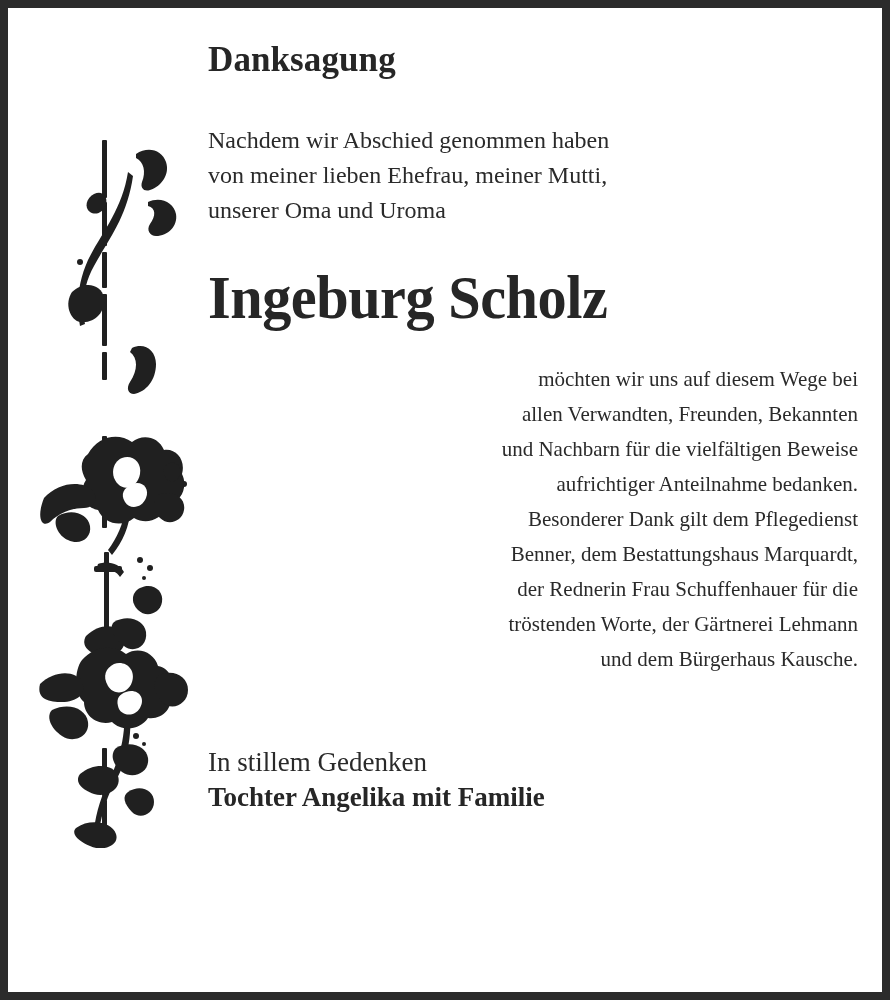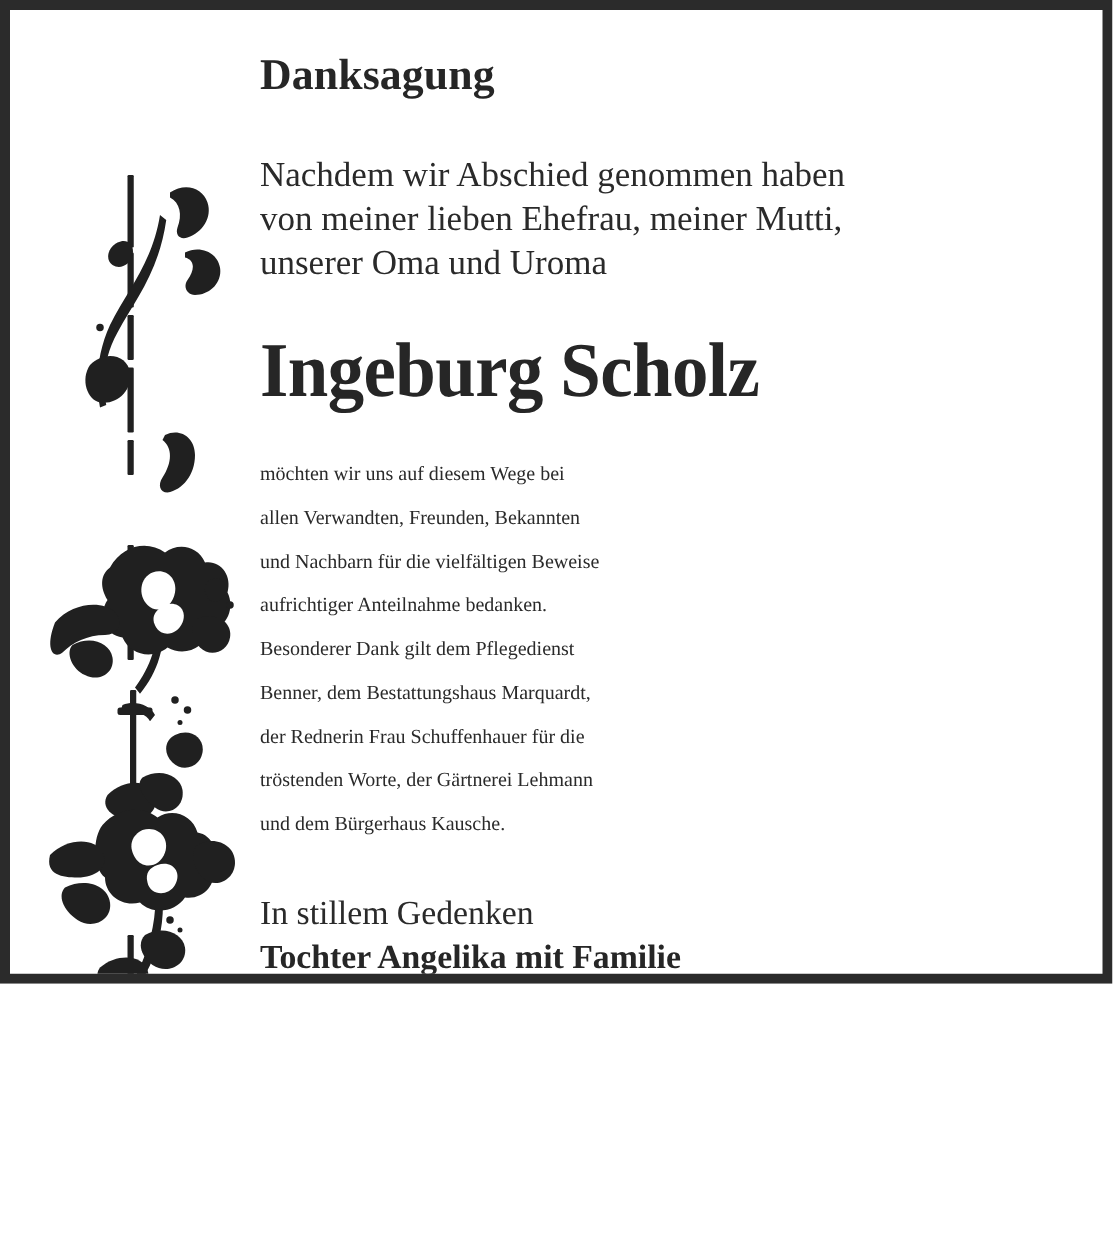--- a/index.html
+++ b/index.html
@@ -9,21 +9,21 @@
     background: #ffffff;
   }
 
   body {
     font-family: "Liberation Serif", "DejaVu Serif", serif;
   }
 
   .notice {
     position: relative;
     width: 890px;
-    height: 787px;
+    height: 1000px;
     box-sizing: border-box;
     background: #ffffff;
     border: 8px solid #2b2b2b;
     overflow: hidden;
   }
 
   
   .ornament {
     position: absolute;
     left: 28px;
@@ -50,49 +50,50 @@
     font-size: 35px;
     font-weight: bold;
     line-height: 1.05;
     color: #262626;
     letter-spacing: 0.1px;
     margin: 0 0 44px 0;
     font-family: "Liberation Serif", "DejaVu Serif", serif;
   }
 
   .intro {
-    font-size: 28px;
+    font-size: 24px;
     line-height: 35px;
     color: #2a2a2a;
     margin: 0;
     white-space: pre-line;
   }
 
   .deceased-name {
     font-size: 62px;
     font-weight: bold;
     line-height: 1.0;
     color: #262626;
     margin: 38px 0 34px 0;
     letter-spacing: -0.5px;
     transform: scaleX(0.94);
     transform-origin: left center;
     white-space: nowrap;
   }
 
   .body-text {
-    font-size: 16px;
+    font-size: 21px;
     line-height: 35px;
     color: #2a2a2a;
     margin: 0;
     white-space: pre-line;
+    text-align: right;
   }
 
   .closing {
-    margin-top: 36px;
+    margin-top: 68px;
   }
   .closing-lead {
     font-size: 27px;
     line-height: 35px;
     color: #2a2a2a;
     margin: 0;
   }
   .signature-line {
     font-size: 27px;
     line-height: 35px;

